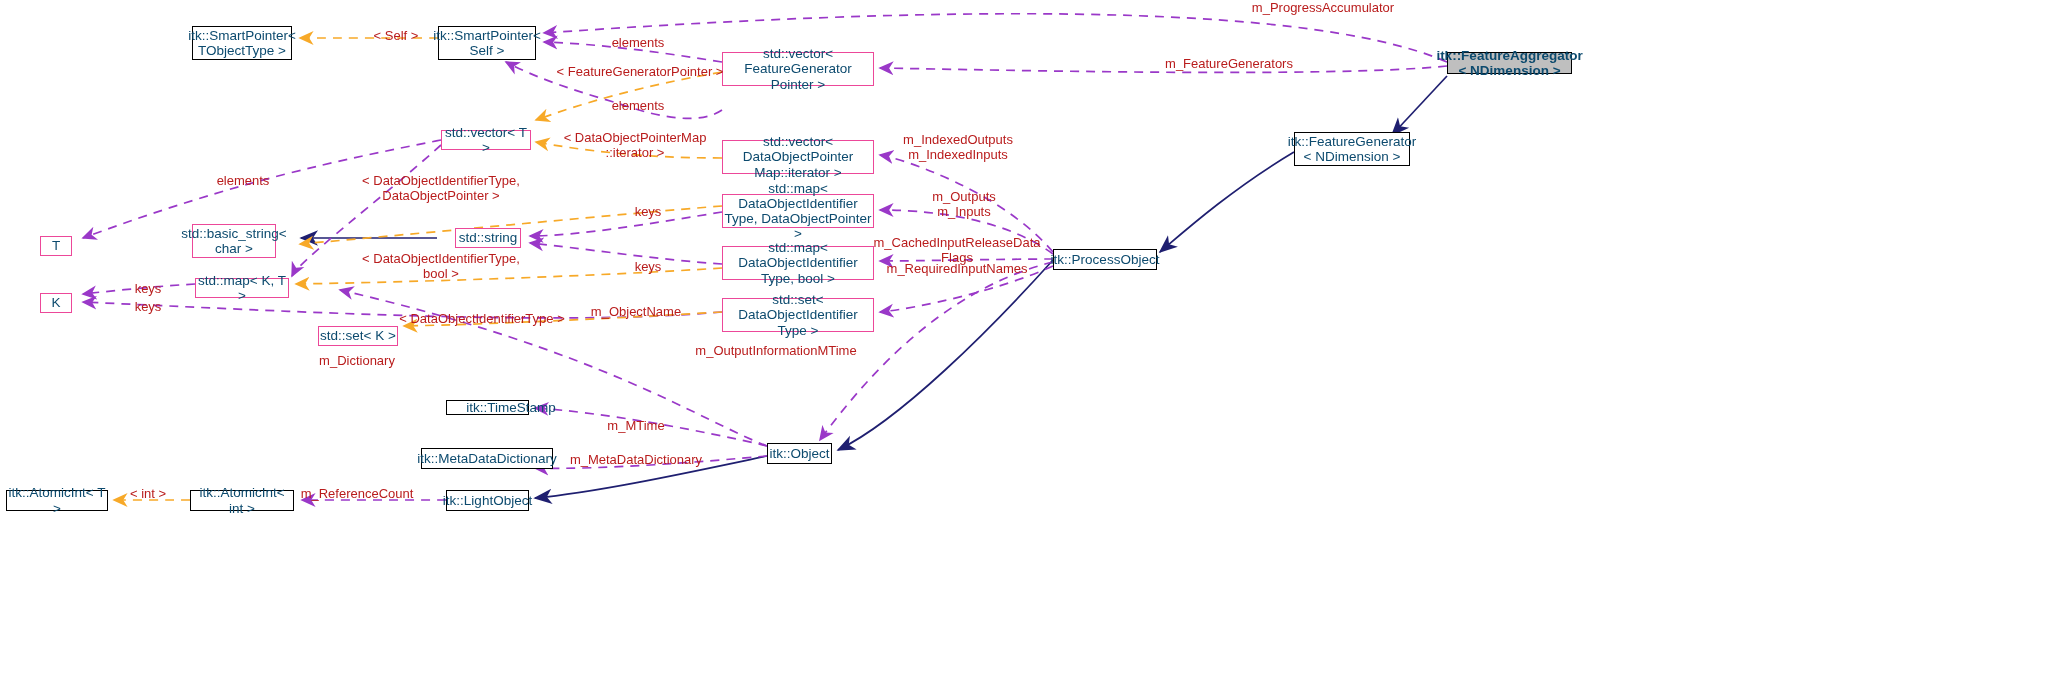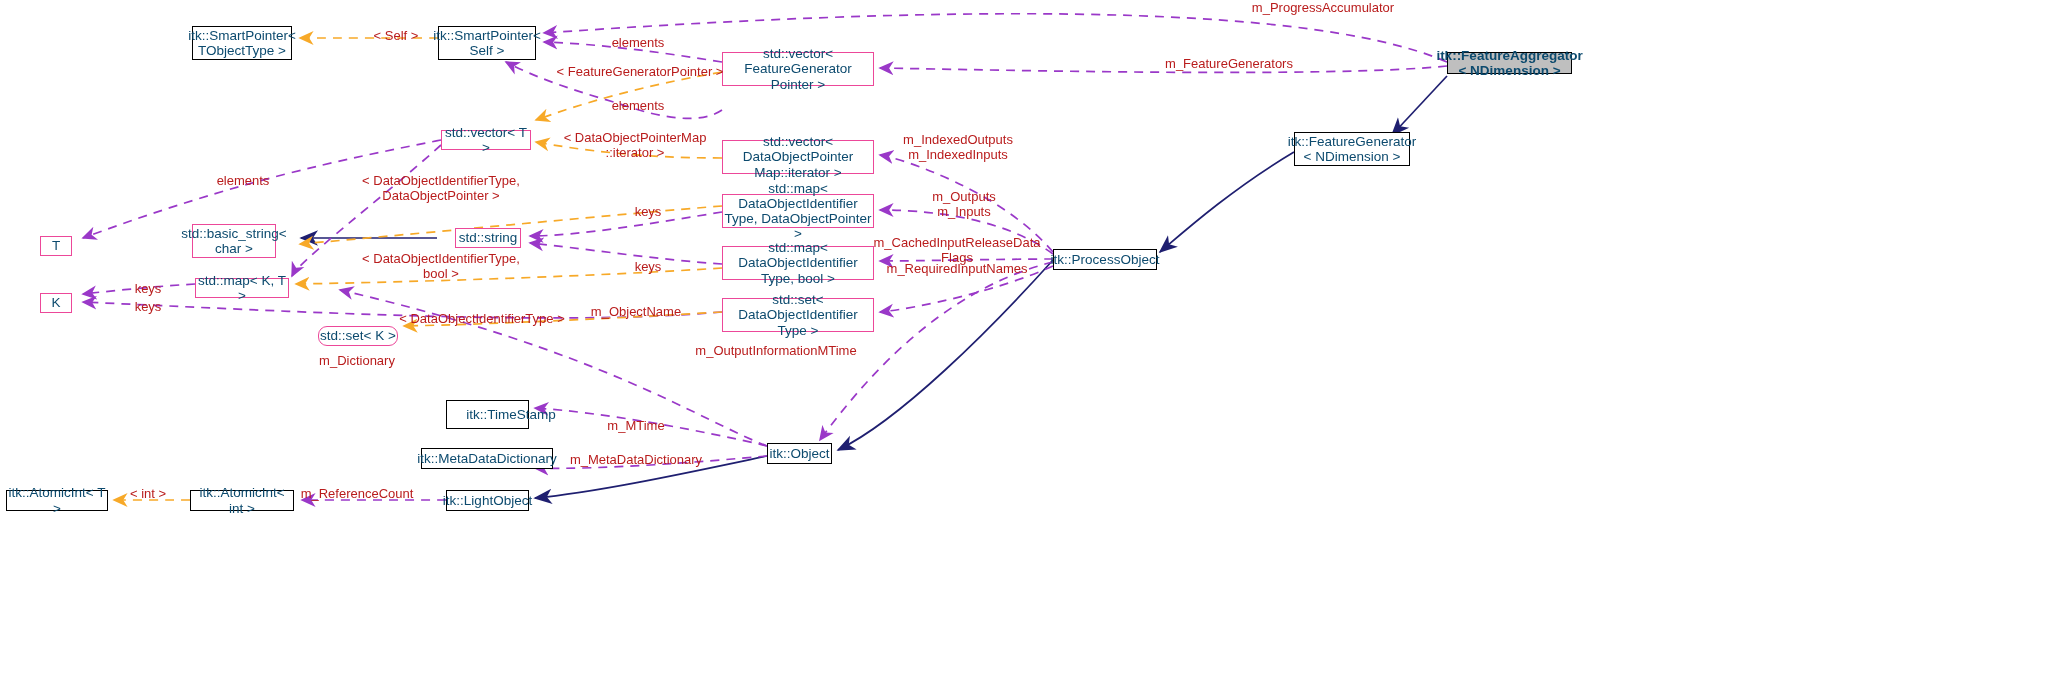--- a/index.html
+++ b/index.html
@@ -93,22 +93,22 @@
 char &gt;</div>
       <div class="node plain" style="left: 455px; top: 228px; width: 66px; height: 20px;">std::string</div>
       <div class="node plain" style="left: 722px; top: 246px; width: 152px; height: 34px;">std::map&lt; DataObjectIdentifier
 Type, bool &gt;</div>
       <div class="node plain" style="left: 40px; top: 236px; width: 32px; height: 20px;">T</div>
       <div class="node strong" style="left: 1053px; top: 249px; width: 104px; height: 21px;">itk::ProcessObject</div>
       <div class="node plain" style="left: 195px; top: 278px; width: 94px; height: 20px;">std::map&lt; K, T &gt;</div>
       <div class="node plain" style="left: 40px; top: 293px; width: 32px; height: 20px;">K</div>
       <div class="node plain" style="left: 722px; top: 298px; width: 152px; height: 34px;">std::set&lt; DataObjectIdentifier
 Type &gt;</div>
-      <div class="node plain" style="left: 318px; top: 326px; width: 80px; height: 20px; border-radius: 9px;">std::set&lt; K &gt;</div>
-      <div class="node strong" style="left: 446px; top: 400px; width: 83px; height: 29px; padding-left: 47px;">itk::TimeStamp</div>
+      <div class="node plain" style="left: 318px; top: 326px; width: 80px; height: 20px;">std::set&lt; K &gt;</div>
+      <div class="node strong" style="left: 446px; top: 400px; width: 83px; height: 15px; padding-left: 47px;">itk::TimeStamp</div>
       <div class="node strong" style="left: 767px; top: 443px; width: 65px; height: 21px;">itk::Object</div>
       <div class="node strong" style="left: 421px; top: 448px; width: 132px; height: 21px;">itk::MetaDataDictionary</div>
       <div class="node strong" style="left: 6px; top: 490px; width: 102px; height: 21px;">itk::AtomicInt&lt; T &gt;</div>
       <div class="node strong" style="left: 190px; top: 490px; width: 104px; height: 21px;">itk::AtomicInt&lt; int &gt;</div>
       <div class="node strong" style="left: 446px; top: 490px; width: 83px; height: 21px;">itk::LightObject</div>
     </div>
   <div id="label-layer">
       <div class="edge-label" style="left: 352px; top: 29px; margin-left: 44px;">&lt; Self &gt;</div>
       <div class="edge-label" style="left: 1323px; top: 1px;">m_ProgressAccumulator</div>
       <div class="edge-label" style="left: 638px; top: 36px;">elements</div>

